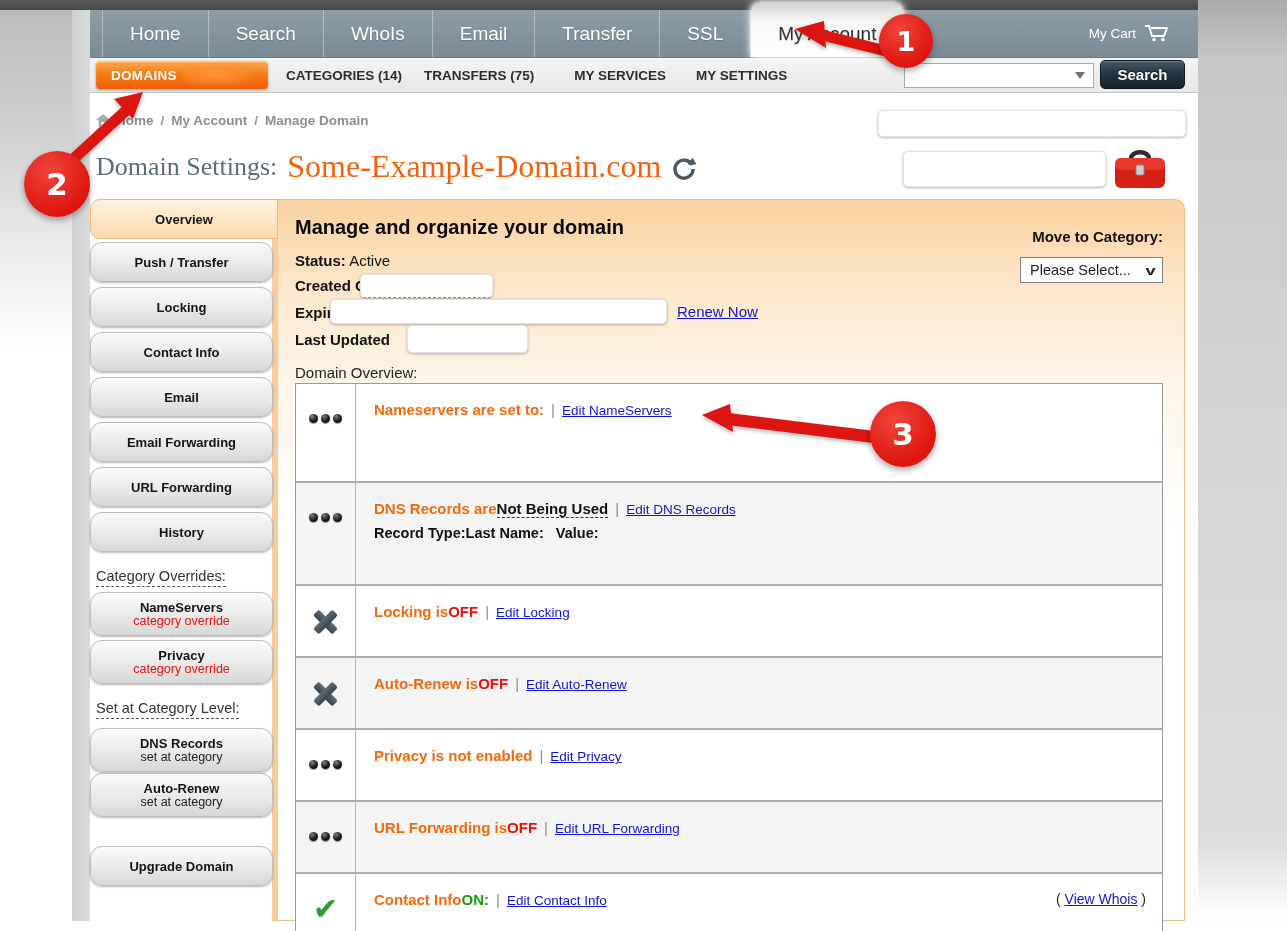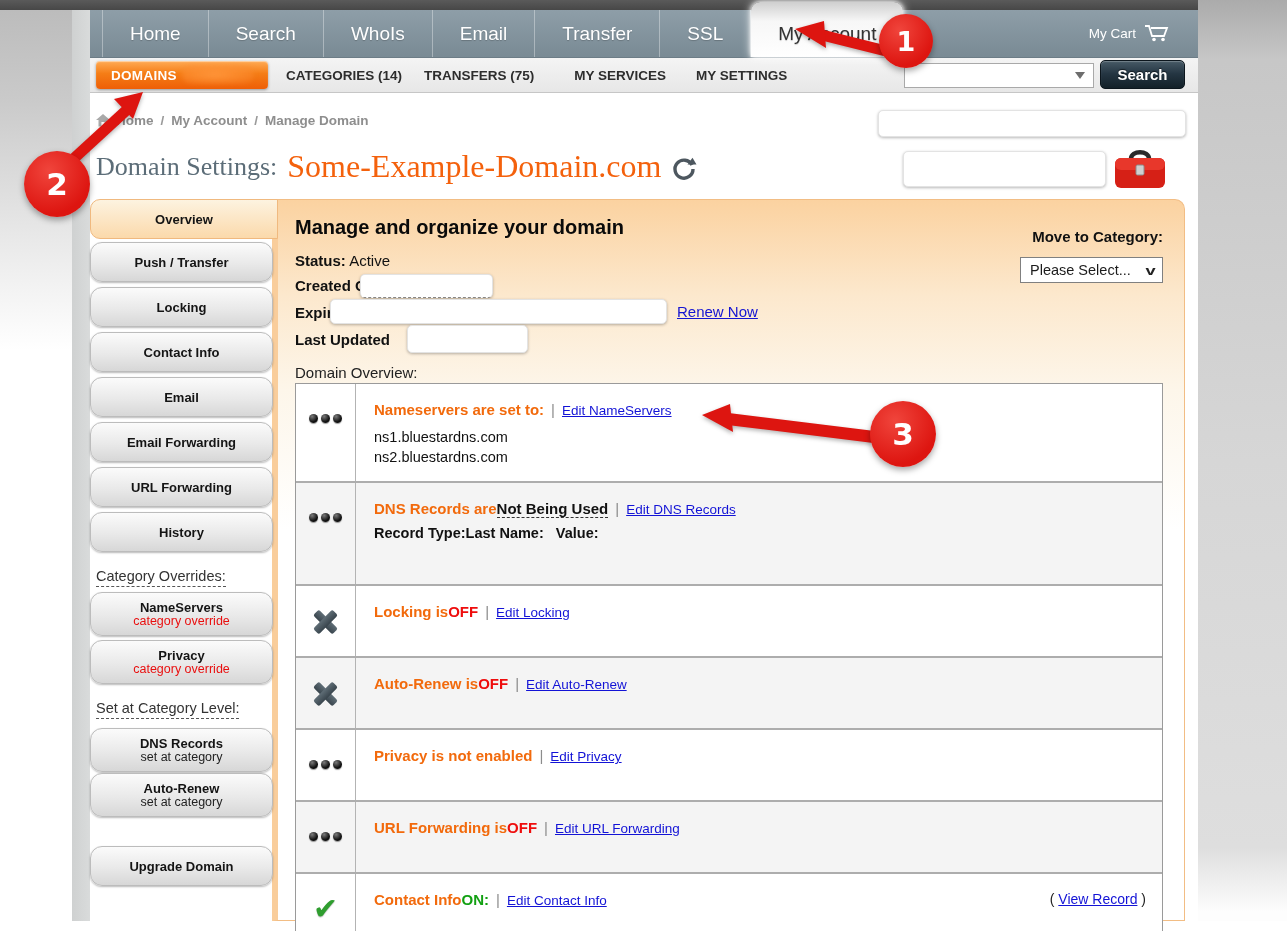--- a/index.html
+++ b/index.html
@@ -235,24 +235,20 @@
             <i></i>
             <i></i>
           </div>
         </div>
         <div class="ov-body">
           <div class="ov-titleline">
             <span class="tp orange">Nameservers are set to:</span>
             <span class="pipe">|</span>
             <a class="edit-link">Edit NameServers</a>
           </div>
-          <div class="ov-lines">
-            <div>ns1.bluestardns.com</div>
-            <div>ns2.bluestardns.com</div>
-          </div>
         </div>
       </div>
       <div class="ov-row alt" style="height: 103px;">
         <div class="ov-icon">
           <div class="dots">
             <i></i>
             <i></i>
             <i></i>
           </div>
         </div>
@@ -329,21 +325,21 @@
         <div class="ov-icon">
           <div class="checkmark">✔</div>
         </div>
         <div class="ov-body">
           <div class="ov-titleline">
             <span class="tp orange">Contact Info </span>
             <span class="tp green">ON:</span>
             <span class="pipe">|</span>
             <a class="edit-link">Edit Contact Info</a>
           </div>
-          <div class="right-note"><span>( </span><a class="edit-link">View Record</a><span> )</span></div>
+          <div class="right-note"><span>( </span><a class="edit-link">View Whois</a><span> )</span></div>
         </div>
       </div>
     </div>
 
   <div id="sidebar">
       <div class="side-btn active" style="top: 199px; height: 40px;">
         <span class="t1">Overview</span>
       </div>
       <div class="side-btn" style="top: 242px; height: 40px;">
         <span class="t1">Push / Transfer</span>

